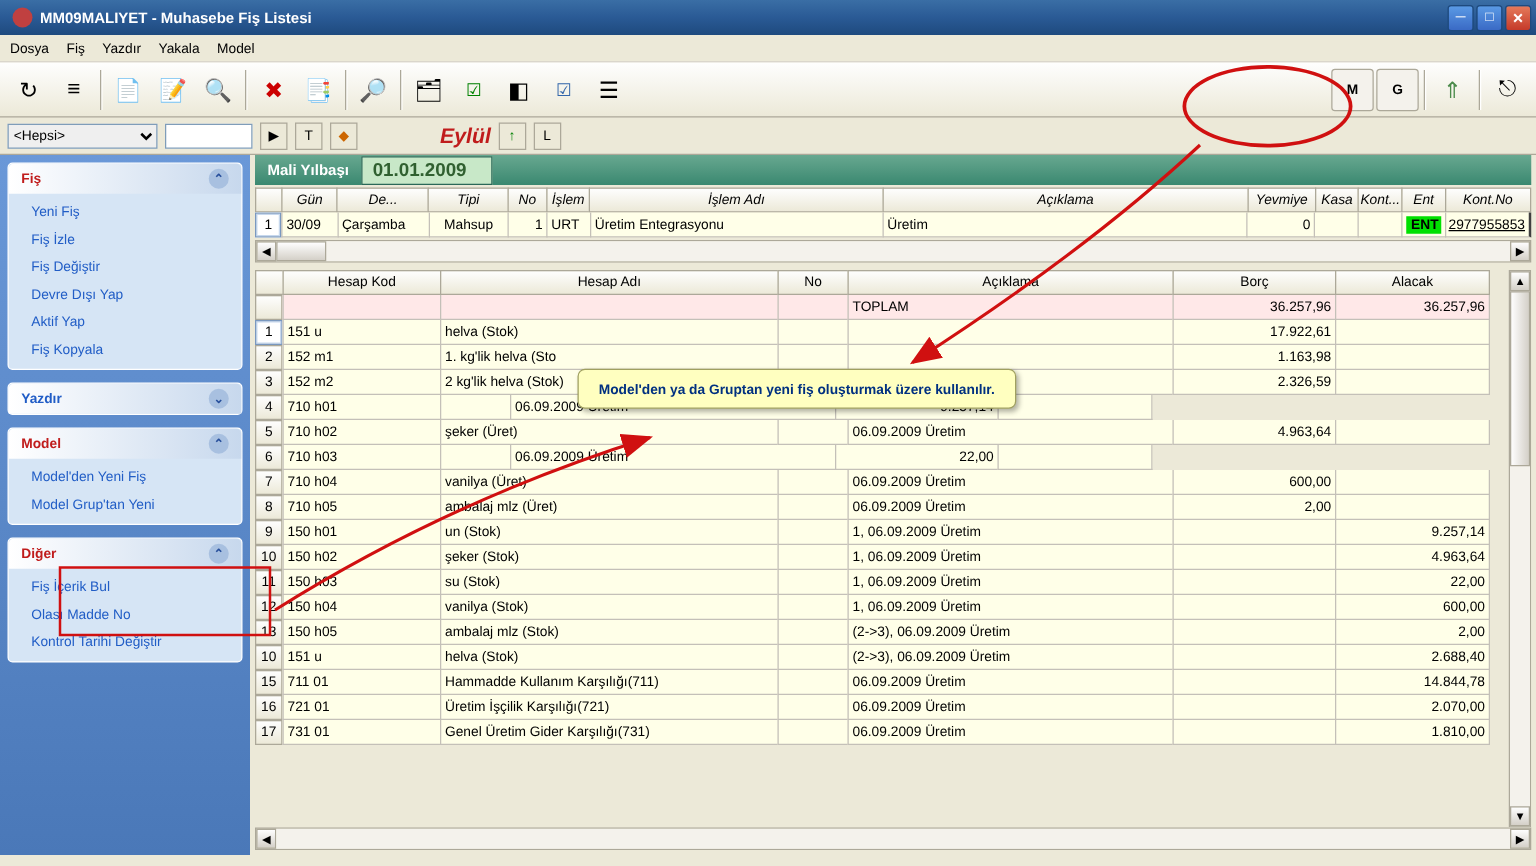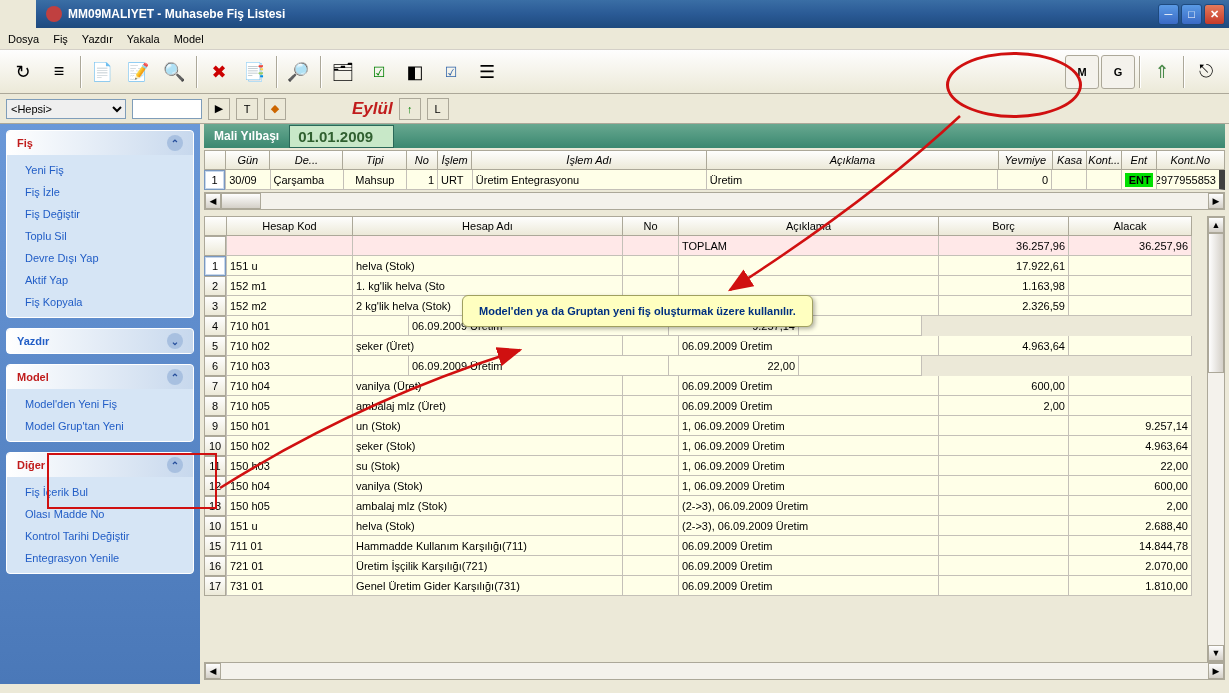--- a/index.html
+++ b/index.html
@@ -1,18 +1,18 @@
 <!DOCTYPE html>
 <html><head>
 <meta charset="utf-8">
 <style>
   * { box-sizing: border-box; font-family: Tahoma, Arial, sans-serif; font-size: 11px; margin: 0; padding: 0; }
   body { background: #ece9d8; width: 1229px; height: 693px; overflow: hidden; position: relative; }
   
-  .titlebar { height: 28px; background: linear-gradient(to bottom, #3a6ea5 0%, #2a5a95 50%, #1e4a7e 100%); display: flex; align-items: center; color: #fff; padding: 0 4px; margin-left: 36px; }
+  .titlebar { height: 28px; background: linear-gradient(to bottom, #3a6ea5 0%, #2a5a95 50%, #1e4a7e 100%); display: flex; align-items: center; color: #fff; padding: 0 4px; }
   .titlebar .icon { width: 16px; height: 16px; background: #c04040; border-radius: 50%; margin: 0 6px; display: inline-block; }
   .titlebar .title { font-weight: bold; font-size: 12px; flex: 1; }
   .titlebar .wbtns { display: flex; gap: 2px; }
   .titlebar .wbtn { width: 21px; height: 21px; background: linear-gradient(to bottom,#5a9ae5,#3a6ac5); border: 1px solid #1e4a7e; border-radius: 3px; display:flex; align-items:center; justify-content:center; color:#fff; cursor:pointer; font-weight:bold;}
   .titlebar .wbtn.close { background: linear-gradient(to bottom,#e57a5a,#c53a2a); }
   
   .menubar { height: 22px; background: #ece9d8; display:flex; align-items:center; padding: 0 8px; gap: 14px; border-bottom: 1px solid #d4d0c8;}
   .menubar span { cursor: pointer; }
   
   .toolbar1 { height: 44px; background: linear-gradient(to bottom,#fefefe,#ece9d8); border-bottom:1px solid #aca899; display:flex; align-items:center; padding: 0 6px; gap: 2px; position:relative;}
@@ -40,21 +40,21 @@
   .fiscal-bar { height: 24px; background: linear-gradient(to bottom,#68a890,#3a8870); color:#fff; font-weight:bold; display:flex; align-items:center; margin-bottom:2px;}
   .fiscal-bar .lbl { padding: 0 10px; font-size:12px;}
   .fiscal-bar .date { background:#c8e8c8; color:#306030; padding: 2px 20px 2px 8px; font-size: 15px; border:1px solid #2a6858;}
   
   .grid-header { display:flex; background:#ece9d8;font-style:italic;}
   .grid-header .gh { border:1px solid #aca899; background: linear-gradient(to bottom,#fefefe,#ece9d8); height:20px; display:flex; align-items:center; justify-content:center; overflow:hidden; border-right:none;}
   .grid-header .gh:last-child{border-right:1px solid #aca899;}
   
   .grid-row { display:flex; background:#ffffe8;}
   .grid-row .gc { border:1px solid #c4c0b8; border-top:none; border-right:none; height:20px; display:flex; align-items:center; padding: 0 3px; overflow:hidden;}
-  .grid-row .gc:last-child{border-right:6px solid #404040;}
+  .grid-row .gc:last-child{border-right:2px solid #404040;text-decoration:underline;}
   .gc.num { justify-content:flex-end; }
   .gc.cen { justify-content:center; }
   .ent-tag { background:#00e000; color:#000; padding: 1px 4px; font-weight:bold; text-align:center; width:100%;}
   .rownum { width: 22px; background: linear-gradient(to bottom,#fefefe,#ece9d8); border:1px solid #aca899; display:flex; align-items:center; justify-content:center;}
   .rownum.sel { background:#fff; border:1px solid #7a98bf; box-shadow: inset 0 0 0 1px #c7d8ed;}
   
   .hscroll { display:flex; height:18px; margin-top:2px; border:1px solid #aca899; background:#ece9d8; align-items:center;}
   .hscroll .sbtn { width:16px; height:16px; background:linear-gradient(to bottom,#fefefe,#d4d0c8); border:1px solid #aca899; display:flex; align-items:center; justify-content:center; font-size:9px; cursor:pointer;}
   .hscroll .strack { flex:1; height:16px; background:#f4f2ec; position:relative;}
   
@@ -152,21 +152,20 @@
   <div class="sidebar">
     <div class="panel">
       <div class="panel-head red">
           <span>Fiş</span>
           <span class="chev">⌃</span>
         </div>
       <div class="panel-body">
         <a class="panel-item">Yeni Fiş</a>
         <a class="panel-item">Fiş İzle</a>
         <a class="panel-item">Fiş Değiştir</a>
-        <a class="panel-item">Toplu Sil</a>
         <a class="panel-item">Devre Dışı Yap</a>
         <a class="panel-item">Aktif Yap</a>
         <a class="panel-item">Fiş Kopyala</a>
       </div>
     </div>
     <div class="panel">
       <div class="panel-head blue">
           <span>Yazdır</span>
           <span class="chev">⌄</span>
         </div>
@@ -183,21 +182,20 @@
     </div>
     <div class="panel">
       <div class="panel-head red">
           <span>Diğer</span>
           <span class="chev">⌃</span>
         </div>
       <div class="panel-body">
         <a class="panel-item">Fiş İçerik Bul</a>
         <a class="panel-item">Olası Madde No</a>
         <a class="panel-item">Kontrol Tarihi Değiştir</a>
-        <a class="panel-item">Entegrasyon Yenile</a>
       </div>
     </div>
   </div>
 
   <div class="content">
     <div class="fiscal-bar">
       <span class="lbl">Mali Yılbaşı</span>
       <span class="date">01.01.2009</span>
     </div>
 

